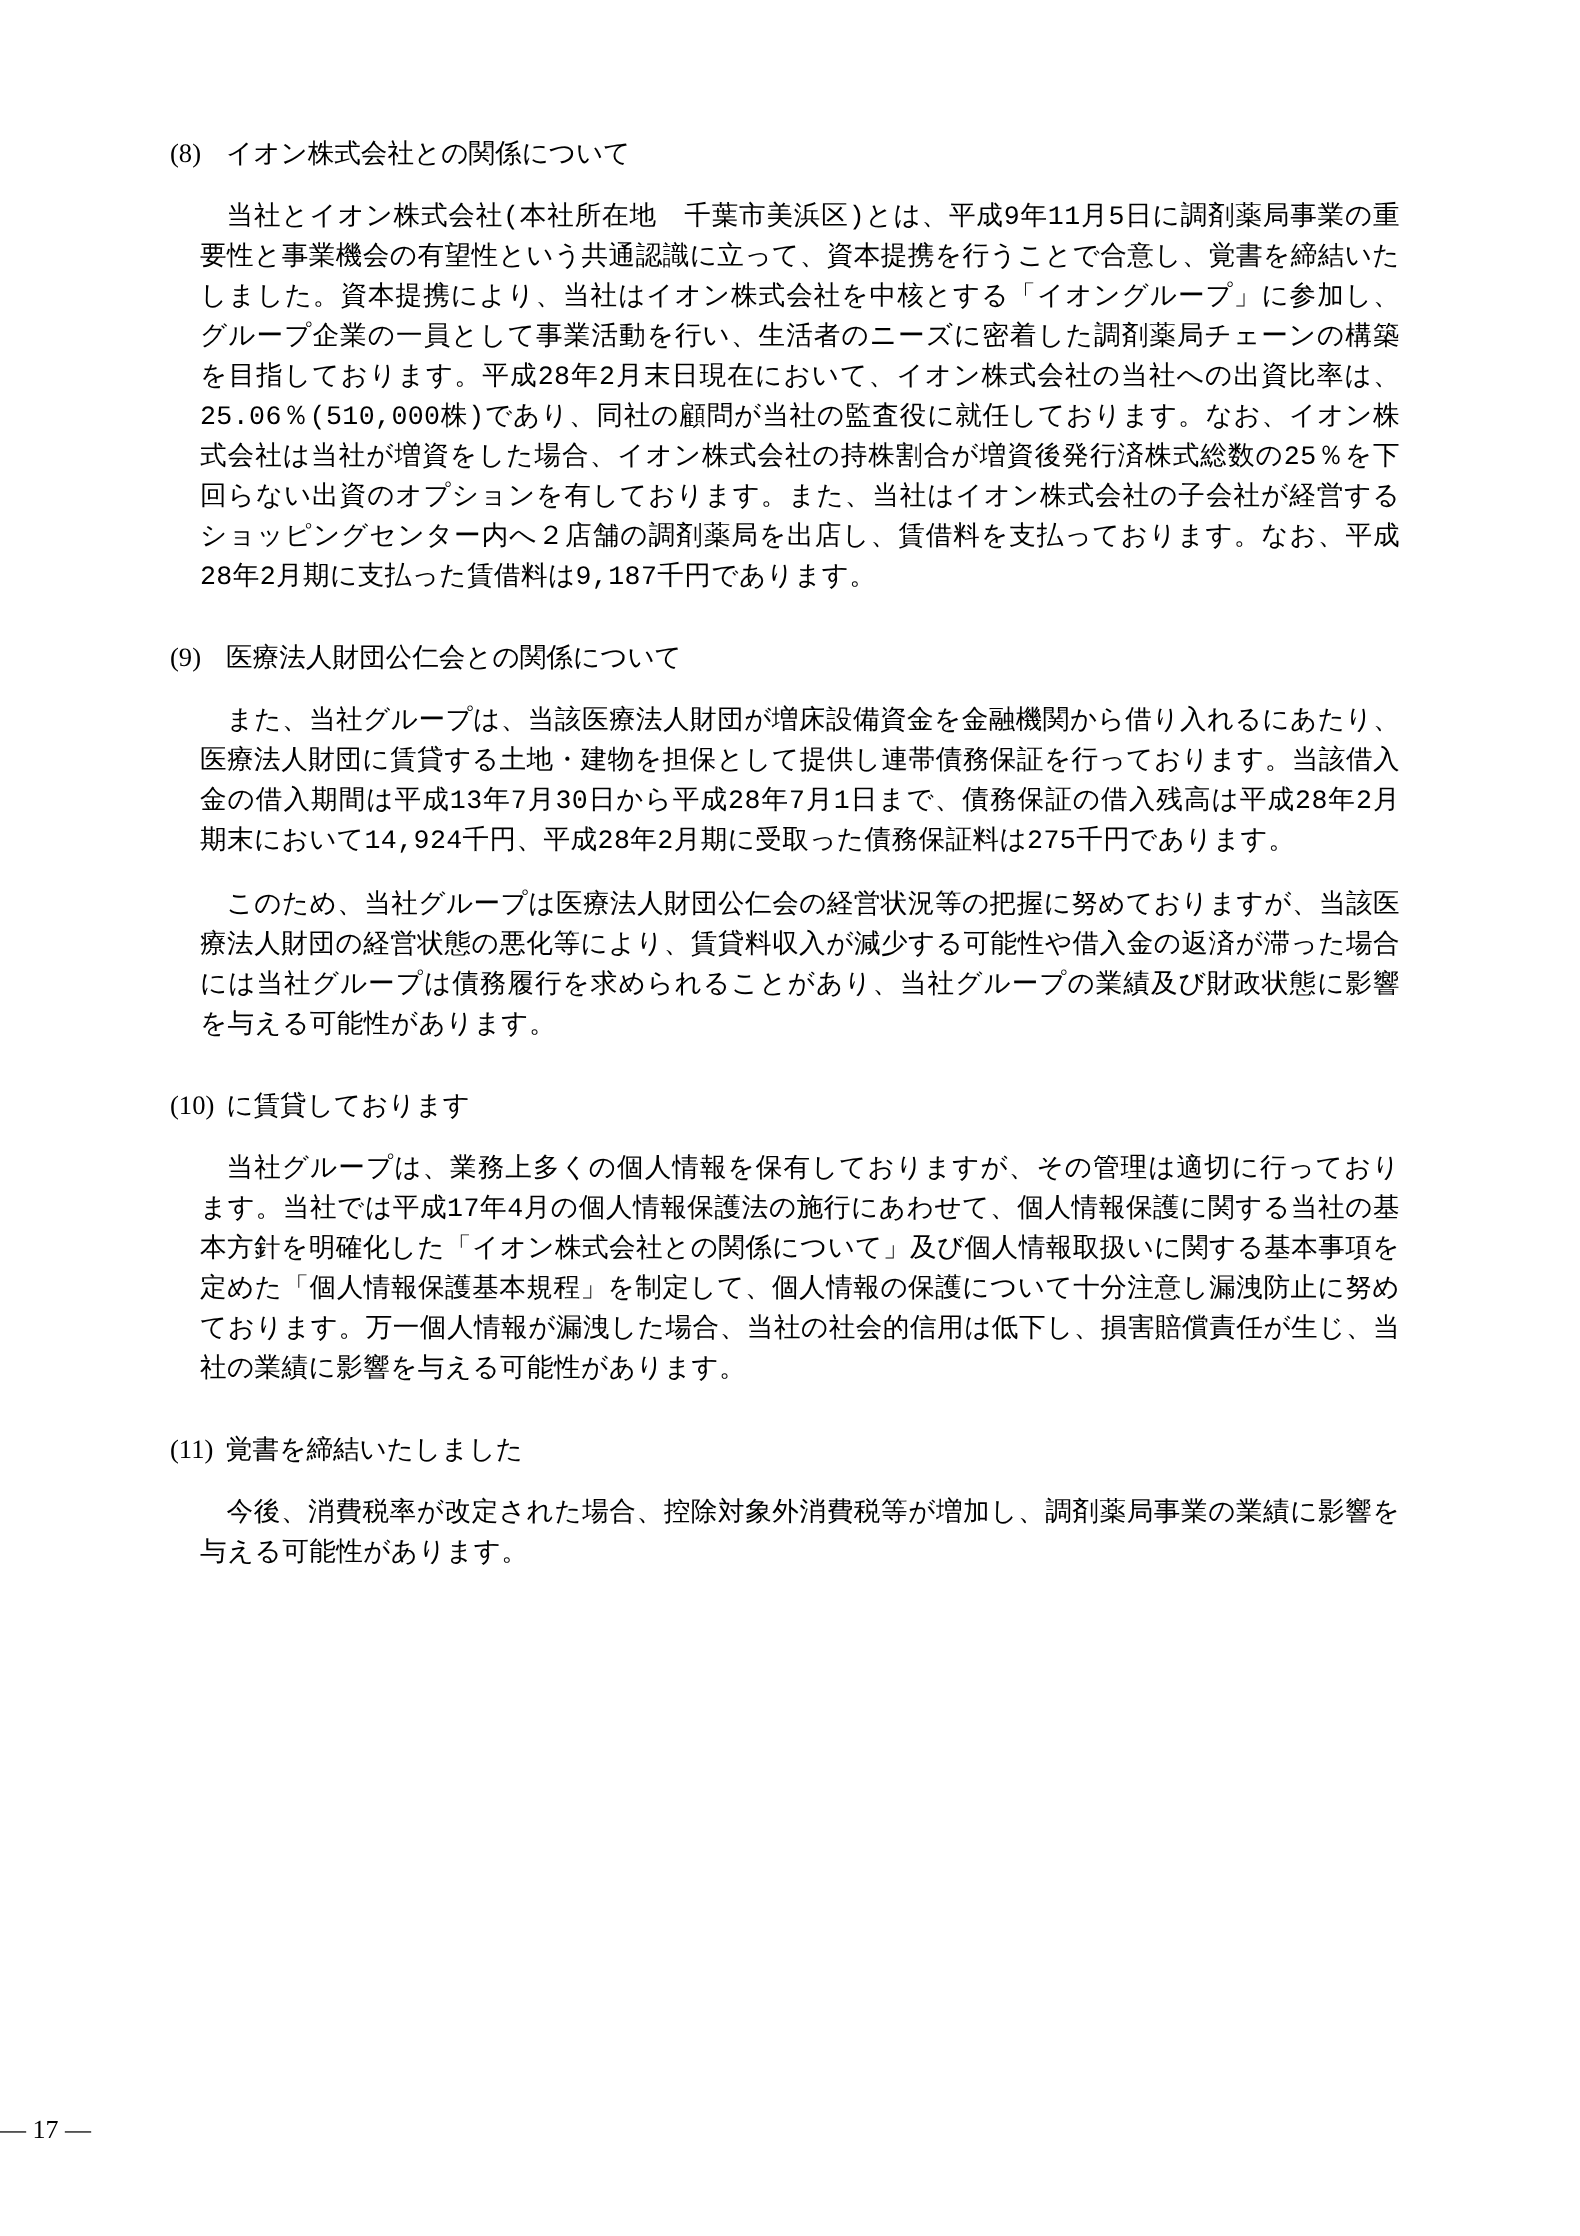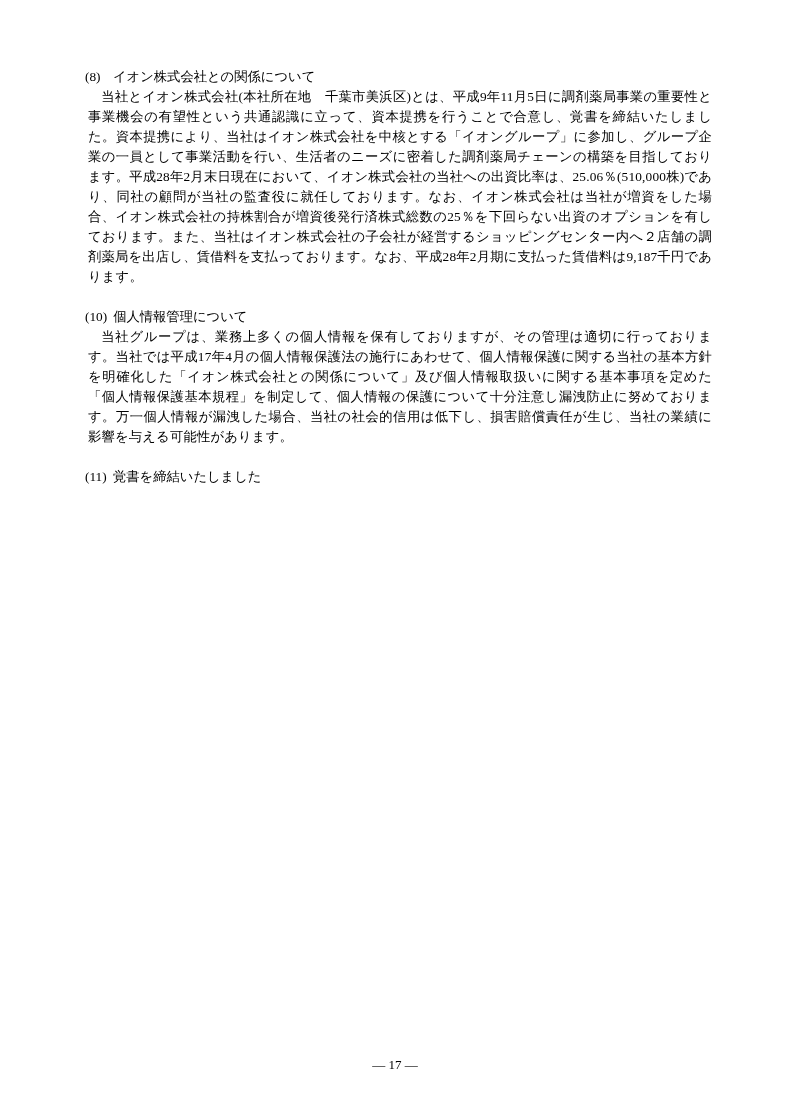--- a/index.html
+++ b/index.html
@@ -40,62 +40,66 @@
     display: inline-block;
     min-width: 22px;
   }
   .section-heading .title {
     margin-left: 6px;
   }
   .section-body {
     padding-left: 3px;
   }
   .para {
-    margin: 0;
+    margin: 12px;
     text-indent: 1em;
     text-align: justify;
     text-justify: inter-ideograph;
     line-height: 20px;
     letter-spacing: 0.2px;
+    font-family: Liberation Mono, monospace;
   }
   .page-footer {
     position: absolute;
     top: 1057px;
     left: 0;
     width: 790px;
-    text-align: center;
     font-size: 13px;
     line-height: 16px;
   }
 </style>
 </head>
 <body>
 
 <div class="content">
 
   <div class="section">
     <h3 class="section-heading"><span class="label">(8)</span><span class="title">イオン株式会社との関係について</span></h3>
     <div class="section-body">
       <p class="para">当社とイオン株式会社(本社所在地　千葉市美浜区)とは、平成9年11月5日に調剤薬局事業の重要性と事業機会の有望性という共通認識に立って、資本提携を行うことで合意し、覚書を締結いたしました。資本提携により、当社はイオン株式会社を中核とする「イオングループ」に参加し、グループ企業の一員として事業活動を行い、生活者のニーズに密着した調剤薬局チェーンの構築を目指しております。平成28年2月末日現在において、イオン株式会社の当社への出資比率は、25.06％(510,000株)であり、同社の顧問が当社の監査役に就任しております。なお、イオン株式会社は当社が増資をした場合、イオン株式会社の持株割合が増資後発行済株式総数の25％を下回らない出資のオプションを有しております。また、当社はイオン株式会社の子会社が経営するショッピングセンター内へ２店舗の調剤薬局を出店し、賃借料を支払っております。なお、平成28年2月期に支払った賃借料は9,187千円であります。</p>
     </div>
   </div>
 
   <div class="section">
+    <h3 class="section-heading"><span class="label">(9)</span><span class="title">医療法人財団公仁会との関係について</span></h3>
     <div class="section-body">
+      <p class="para">また、当社グループは、当該医療法人財団が増床設備資金を金融機関から借り入れるにあたり、医療法人財団に賃貸する土地・建物を担保として提供し連帯債務保証を行っております。当該借入金の借入期間は平成13年7月30日から平成28年7月1日まで、債務保証の借入残高は平成28年2月期末において14,924千円、平成28年2月期に受取った債務保証料は275千円であります。</p>
+      <p class="para">このため、当社グループは医療法人財団公仁会の経営状況等の把握に努めておりますが、当該医療法人財団の経営状態の悪化等により、賃貸料収入が減少する可能性や借入金の返済が滞った場合には当社グループは債務履行を求められることがあり、当社グループの業績及び財政状態に影響を与える可能性があります。</p>
     </div>
   </div>
 
   <div class="section">
-    <h3 class="section-heading"><span class="label">(10)</span><span class="title">個人情報管理について</span></h3>
+    <h3 class="section-heading"><span class="label">(10)</span><span class="title">に賃貸しております</span></h3>
     <div class="section-body">
       <p class="para">当社グループは、業務上多くの個人情報を保有しておりますが、その管理は適切に行っております。当社では平成17年4月の個人情報保護法の施行にあわせて、個人情報保護に関する当社の基本方針を明確化した「イオン株式会社との関係について」及び個人情報取扱いに関する基本事項を定めた「個人情報保護基本規程」を制定して、個人情報の保護について十分注意し漏洩防止に努めております。万一個人情報が漏洩した場合、当社の社会的信用は低下し、損害賠償責任が生じ、当社の業績に影響を与える可能性があります。</p>
     </div>
   </div>
 
   <div class="section">
     <h3 class="section-heading"><span class="label">(11)</span><span class="title">覚書を締結いたしました</span></h3>
     <div class="section-body">
+      <p class="para">今後、消費税率が改定された場合、控除対象外消費税等が増加し、調剤薬局事業の業績に影響を与える可能性があります。</p>
     </div>
   </div>
 
 </div>
 
 <div class="page-footer">― 17 ―</div>
 
 </body></html>

